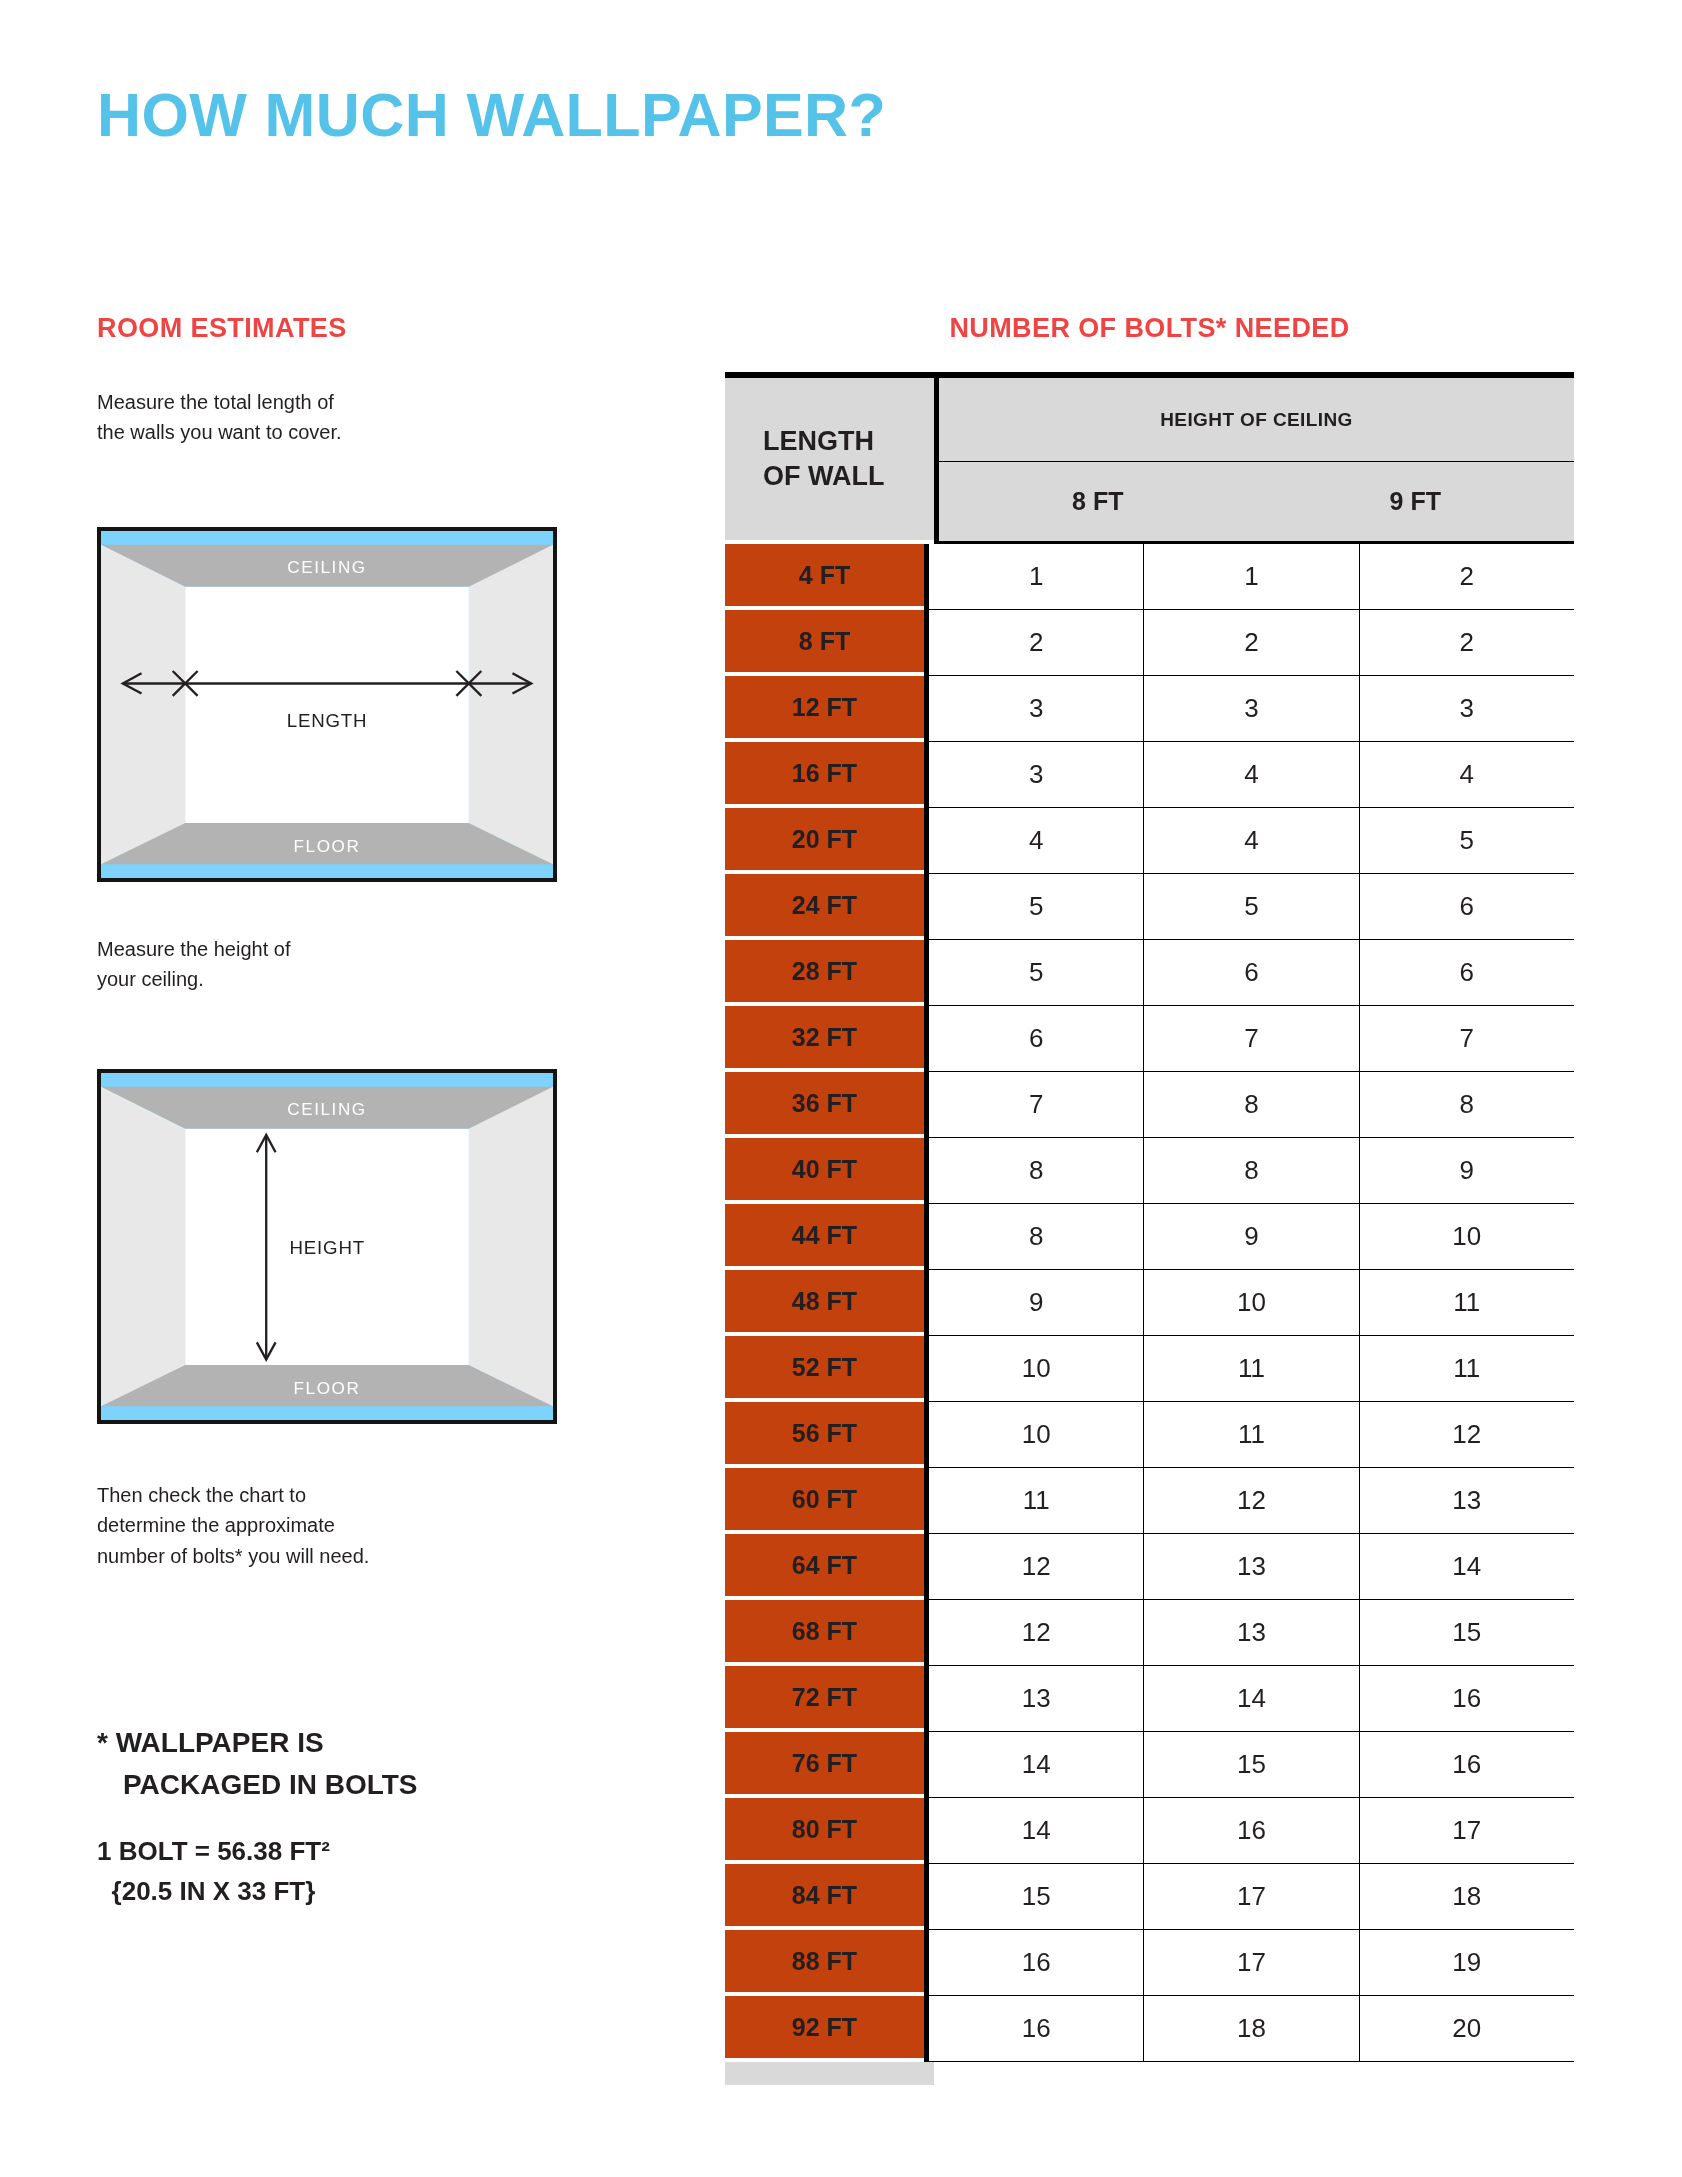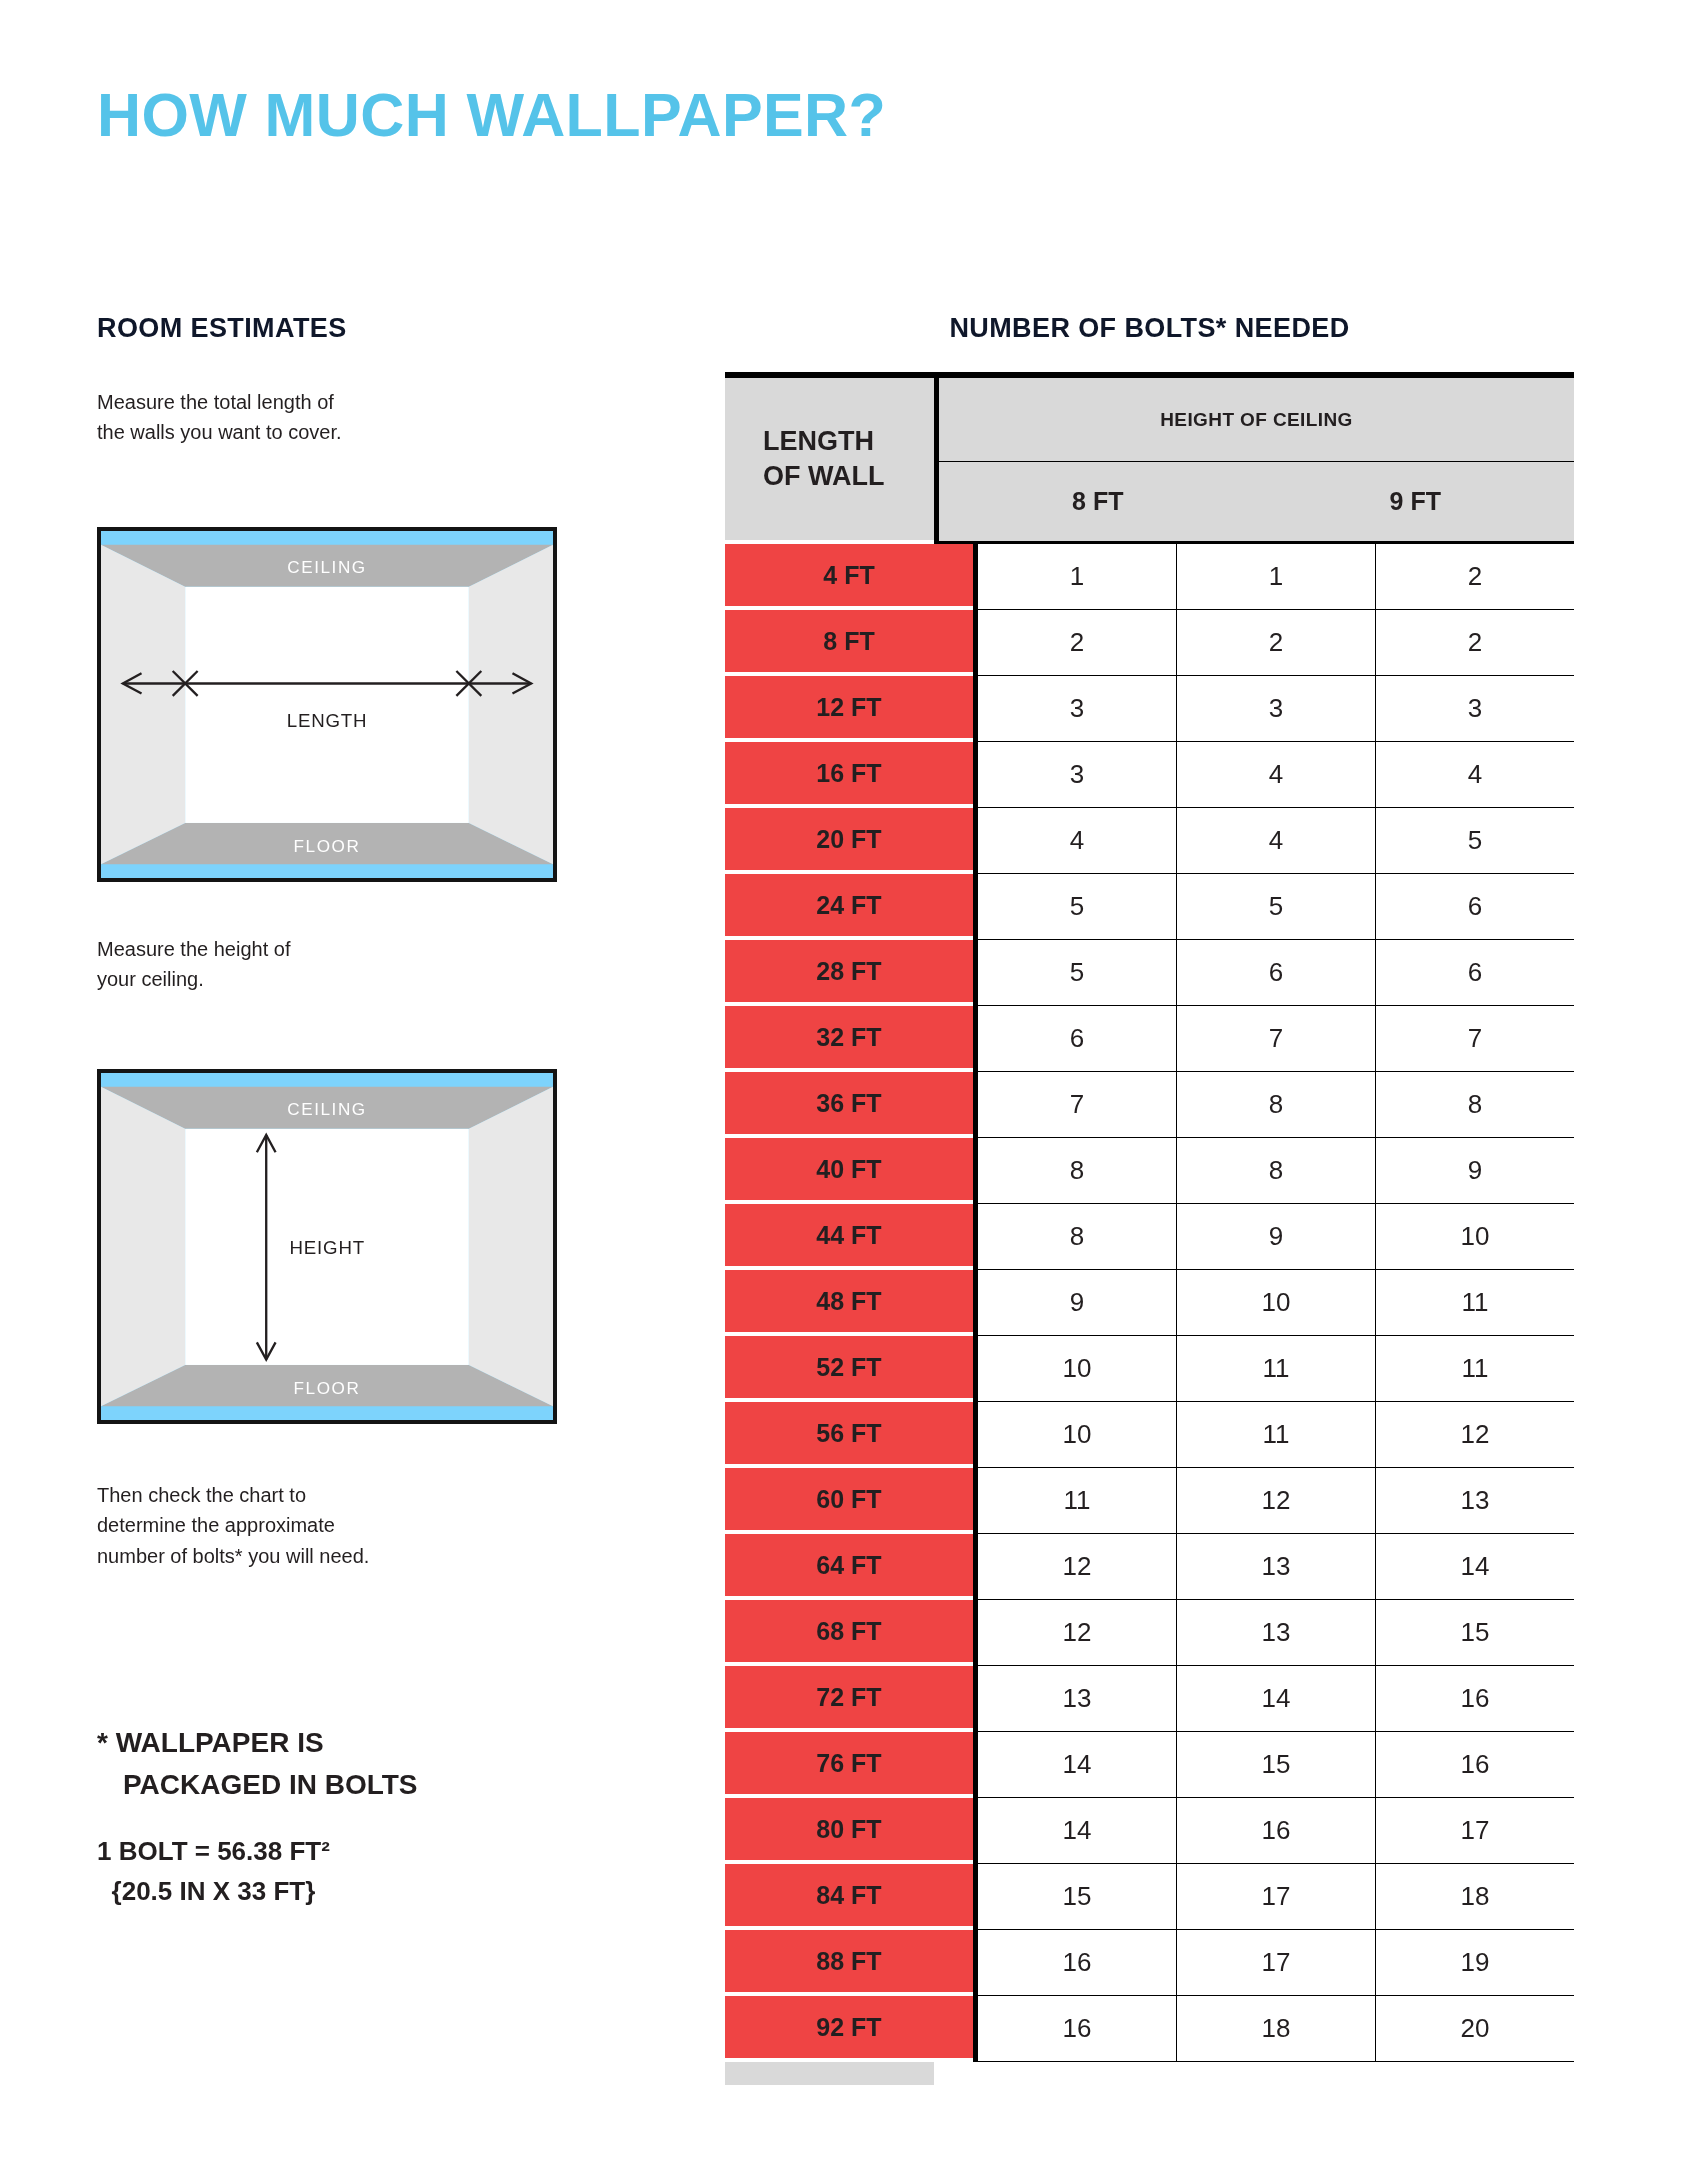--- a/index.html
+++ b/index.html
@@ -5,21 +5,21 @@
   * { margin:0; padding:0; box-sizing:border-box; }
   html, body { background:#ffffff; }
   .page {
     position:relative; width:1683px; height:2177px; background:#ffffff;
     font-family:"Liberation Sans", sans-serif; color:#231f20; overflow:hidden;padding-left:40px;
   }
   .title {
     position:absolute; left:97px; top:80px;
     font-size:61px; font-weight:700; color:#55c3e9; letter-spacing:0.4px;
   }
-  .section-heading { font-size:27px; font-weight:700; color:#0f172a; letter-spacing:0.4px; }
+  .section-heading { font-size:27px; font-weight:700; color:#ef4444; letter-spacing:0.4px; }
   .heading-left  { position:absolute; left:97px; top:313px; }
   .heading-table { position:absolute; left:725px; top:313px; width:849px; text-align:center; }
 
   .para { position:absolute; left:97px; font-size:20px; line-height:1.52; white-space:pre-line; }
   .para-1 { top:387px; }
   .para-2 { top:934px; }
   .para-3 { top:1480px; }
 
   .diagram { position:absolute; left:97px; width:460px; height:355px; border:4.3px solid #141414; background:#7dd3fc; }
   .diagram-1 { top:527px; }
@@ -43,21 +43,21 @@
   .t-head-data { flex:1; border-left:5.2px solid #000; background:#d9d9d9; display:flex; flex-direction:column; }
   .t-group {
     height:84px; display:flex; align-items:center; justify-content:center;
     font-weight:700; font-size:19px; border-bottom:1.7px solid #000; letter-spacing:0.4px;
   }
   .t-cols { flex:1; display:flex; border-bottom:3.5px solid #000; }
   .t-col { flex:1; display:flex; align-items:center; justify-content:center; font-weight:700; font-size:25px; }
 
   .t-row { display:flex; height:66px; }
   .t-label {
-    width:248px; background:#ef4444; border-bottom:4.3px solid #ffffff;
+    width:199px; background:#c2410c; border-bottom:4.3px solid #ffffff;
     display:flex; align-items:center; justify-content:center; font-weight:700; font-size:25px;
   }
   .t-vals { flex:1; display:flex; border-left:5.2px solid #000; }
   .t-cell { flex:1; display:flex; align-items:center; justify-content:center; font-size:26px; border-bottom:1.7px solid #000; }
   .t-cell + .t-cell { border-left:1.7px solid #000; }
   .t-stub { width:209px; height:22.5px; background:#d9d9d9; }
 </style>
 </head>
 <body>
 

